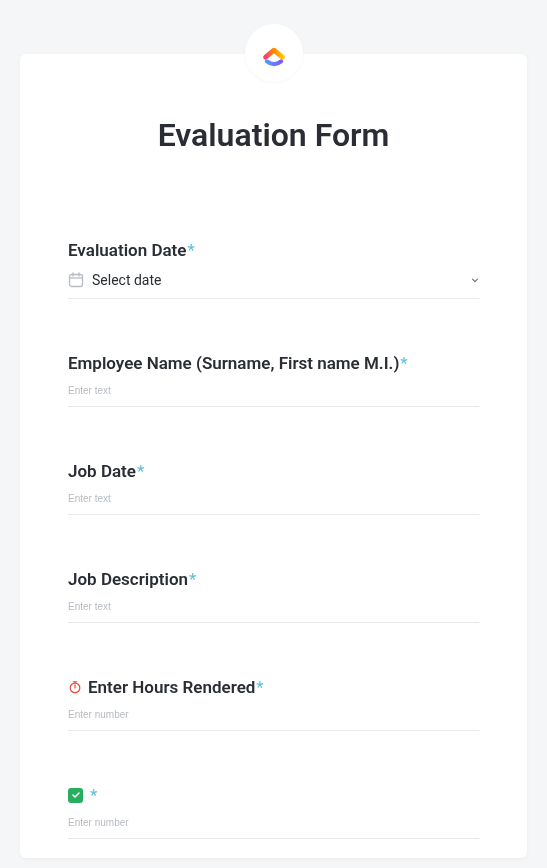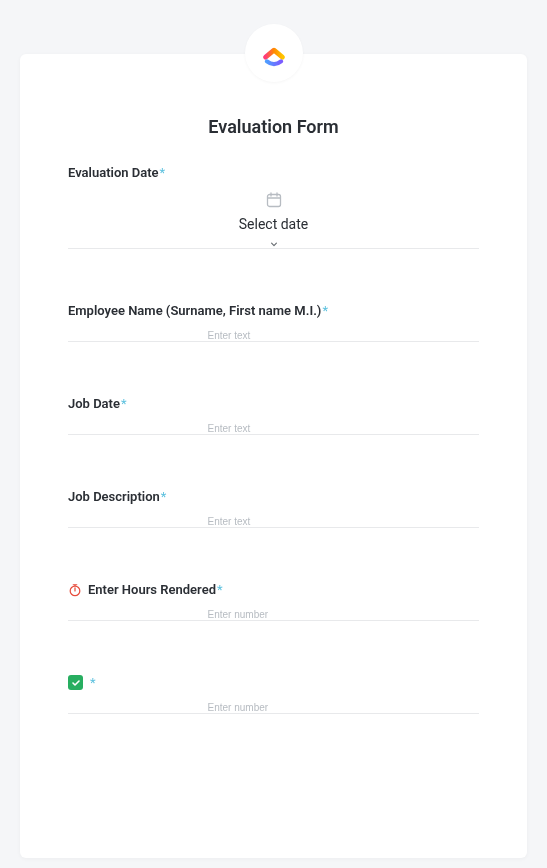--- a/index.html
+++ b/index.html
@@ -36,48 +36,48 @@
       right: 20px;
       bottom: 10px;
       background: #fff;
       border-radius: 6px;
       box-shadow: 0 1px 4px rgba(0,0,0,0.04);
       padding: 62px 48px 0 48px;
       overflow: hidden;
     }
     .title {
       text-align: center;
-      font-size: 18px;
+      font-size: 32px;
       font-weight: 600;
       color: #2a2e34;
-      margin-bottom: 28px;
+      margin-bottom: 86px;
     }
     .field {
       margin-bottom: 54px;
     }
     .field-label {
-      font-size: 13px;
+      font-size: 17px;
       font-weight: 600;
       color: #2a2e34;
       margin-bottom: 12px;
       display: flex;
       align-items: center;
       text-align: center;
     }
     .required {
       color: #5bc0de;
       margin-left: 1px;
       font-weight: 400;
     }
     .input-row {
       display: flex;
       align-items: center;
       border-bottom: 1px solid #e8e9eb;
+      padding-bottom: 10px;
       gap: 8px;
-      flex-direction: column;
     }
     .input-text {
       flex: 1;
       border: none;
       outline: none;
       font-size: 10px;
       color: #2a2e34;
       background: transparent;
     }
     .input-text::placeholder {

